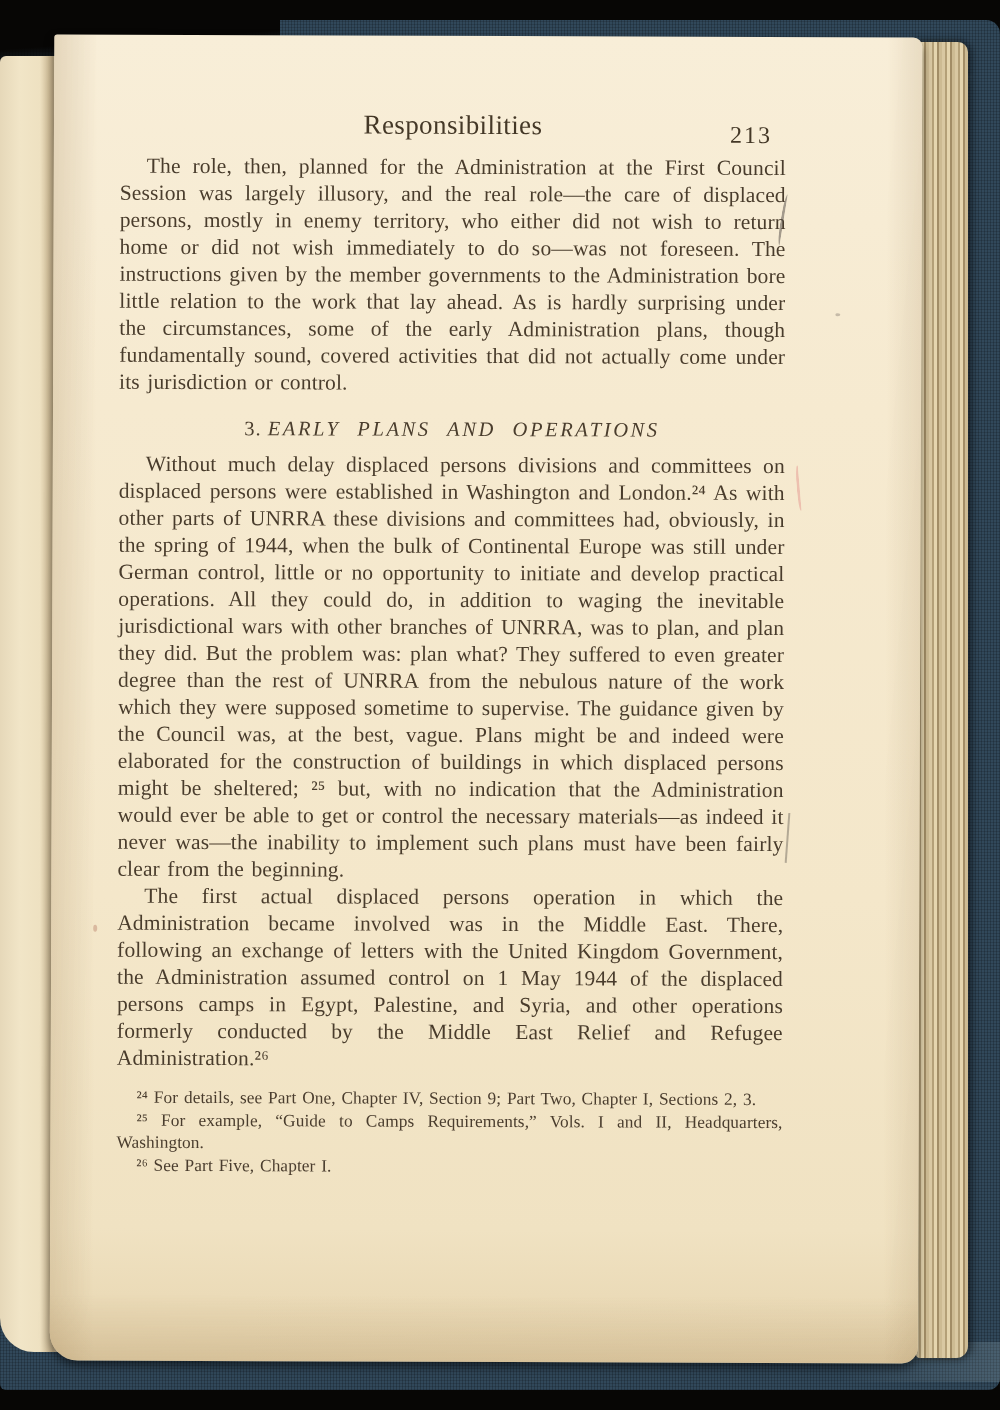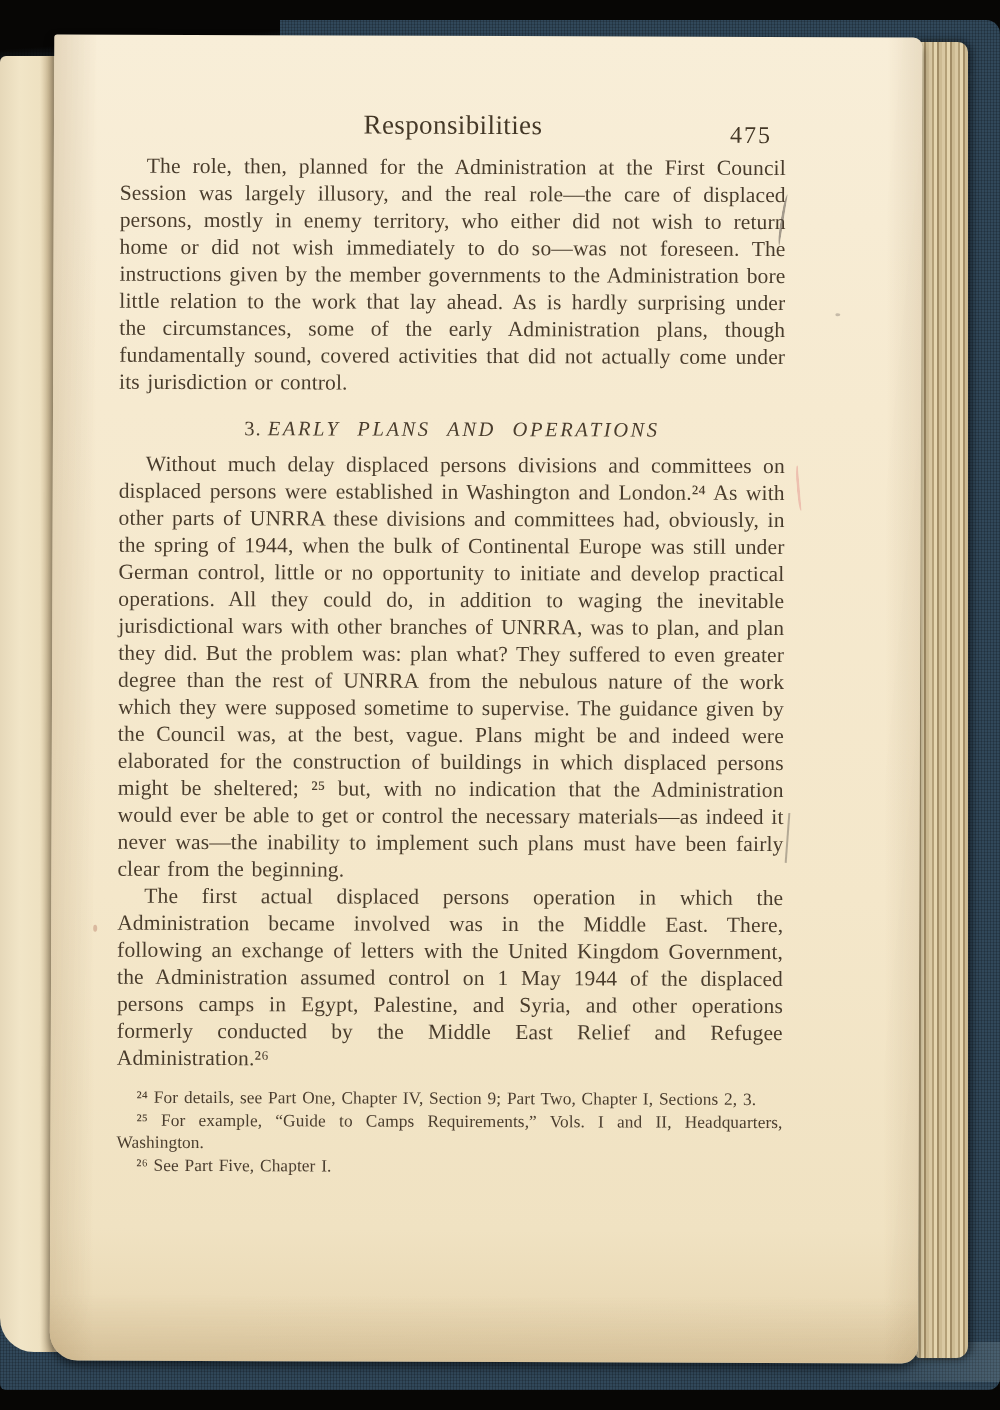--- a/index.html
+++ b/index.html
@@ -126,21 +126,21 @@
 
   <div class="stack-right"></div>
   <div class="stack-left"></div>
 
   <div class="page">
 
     <div class="text-block">
 
       <div class="head-row">
         <div class="running-head">Responsibilities</div>
-        <div class="page-number">475</div>
+        <div class="page-number">213</div>
       </div>
 
       <p class="body-par indent">The role, then, planned for the Administration at the First Council Session was largely illusory, and the real role—the care of displaced persons, mostly in enemy territory, who either did not wish to return home or did not wish immediately to do so—was not foreseen. The instructions given by the member governments to the Administration bore little relation to the work that lay ahead. As is hardly surprising under the circumstances, some of the early Administration plans, though fundamentally sound, covered activities that did not actually come under its jurisdiction or control.</p>
 
       <div class="section-heading">
         <span class="sec-num">3.</span>
         <span class="sec-title">EARLY PLANS AND OPERATIONS</span>
       </div>
 
       <p class="body-par indent">Without much delay displaced persons divisions and committees on displaced persons were established in Washington and London.²⁴ As with other parts of UNRRA these divisions and committees had, obviously, in the spring of 1944, when the bulk of Continental Europe was still under German control, little or no opportunity to initiate and develop practical operations. All they could do, in addition to waging the inevitable jurisdictional wars with other branches of UNRRA, was to plan, and plan they did. But the problem was: plan what? They suffered to even greater degree than the rest of UNRRA from the nebulous nature of the work which they were supposed sometime to supervise. The guidance given by the Council was, at the best, vague. Plans might be and indeed were elaborated for the construction of buildings in which displaced persons might be sheltered; ²⁵ but, with no indication that the Administration would ever be able to get or control the necessary materials—as indeed it never was—the inability to implement such plans must have been fairly clear from the beginning.</p>

